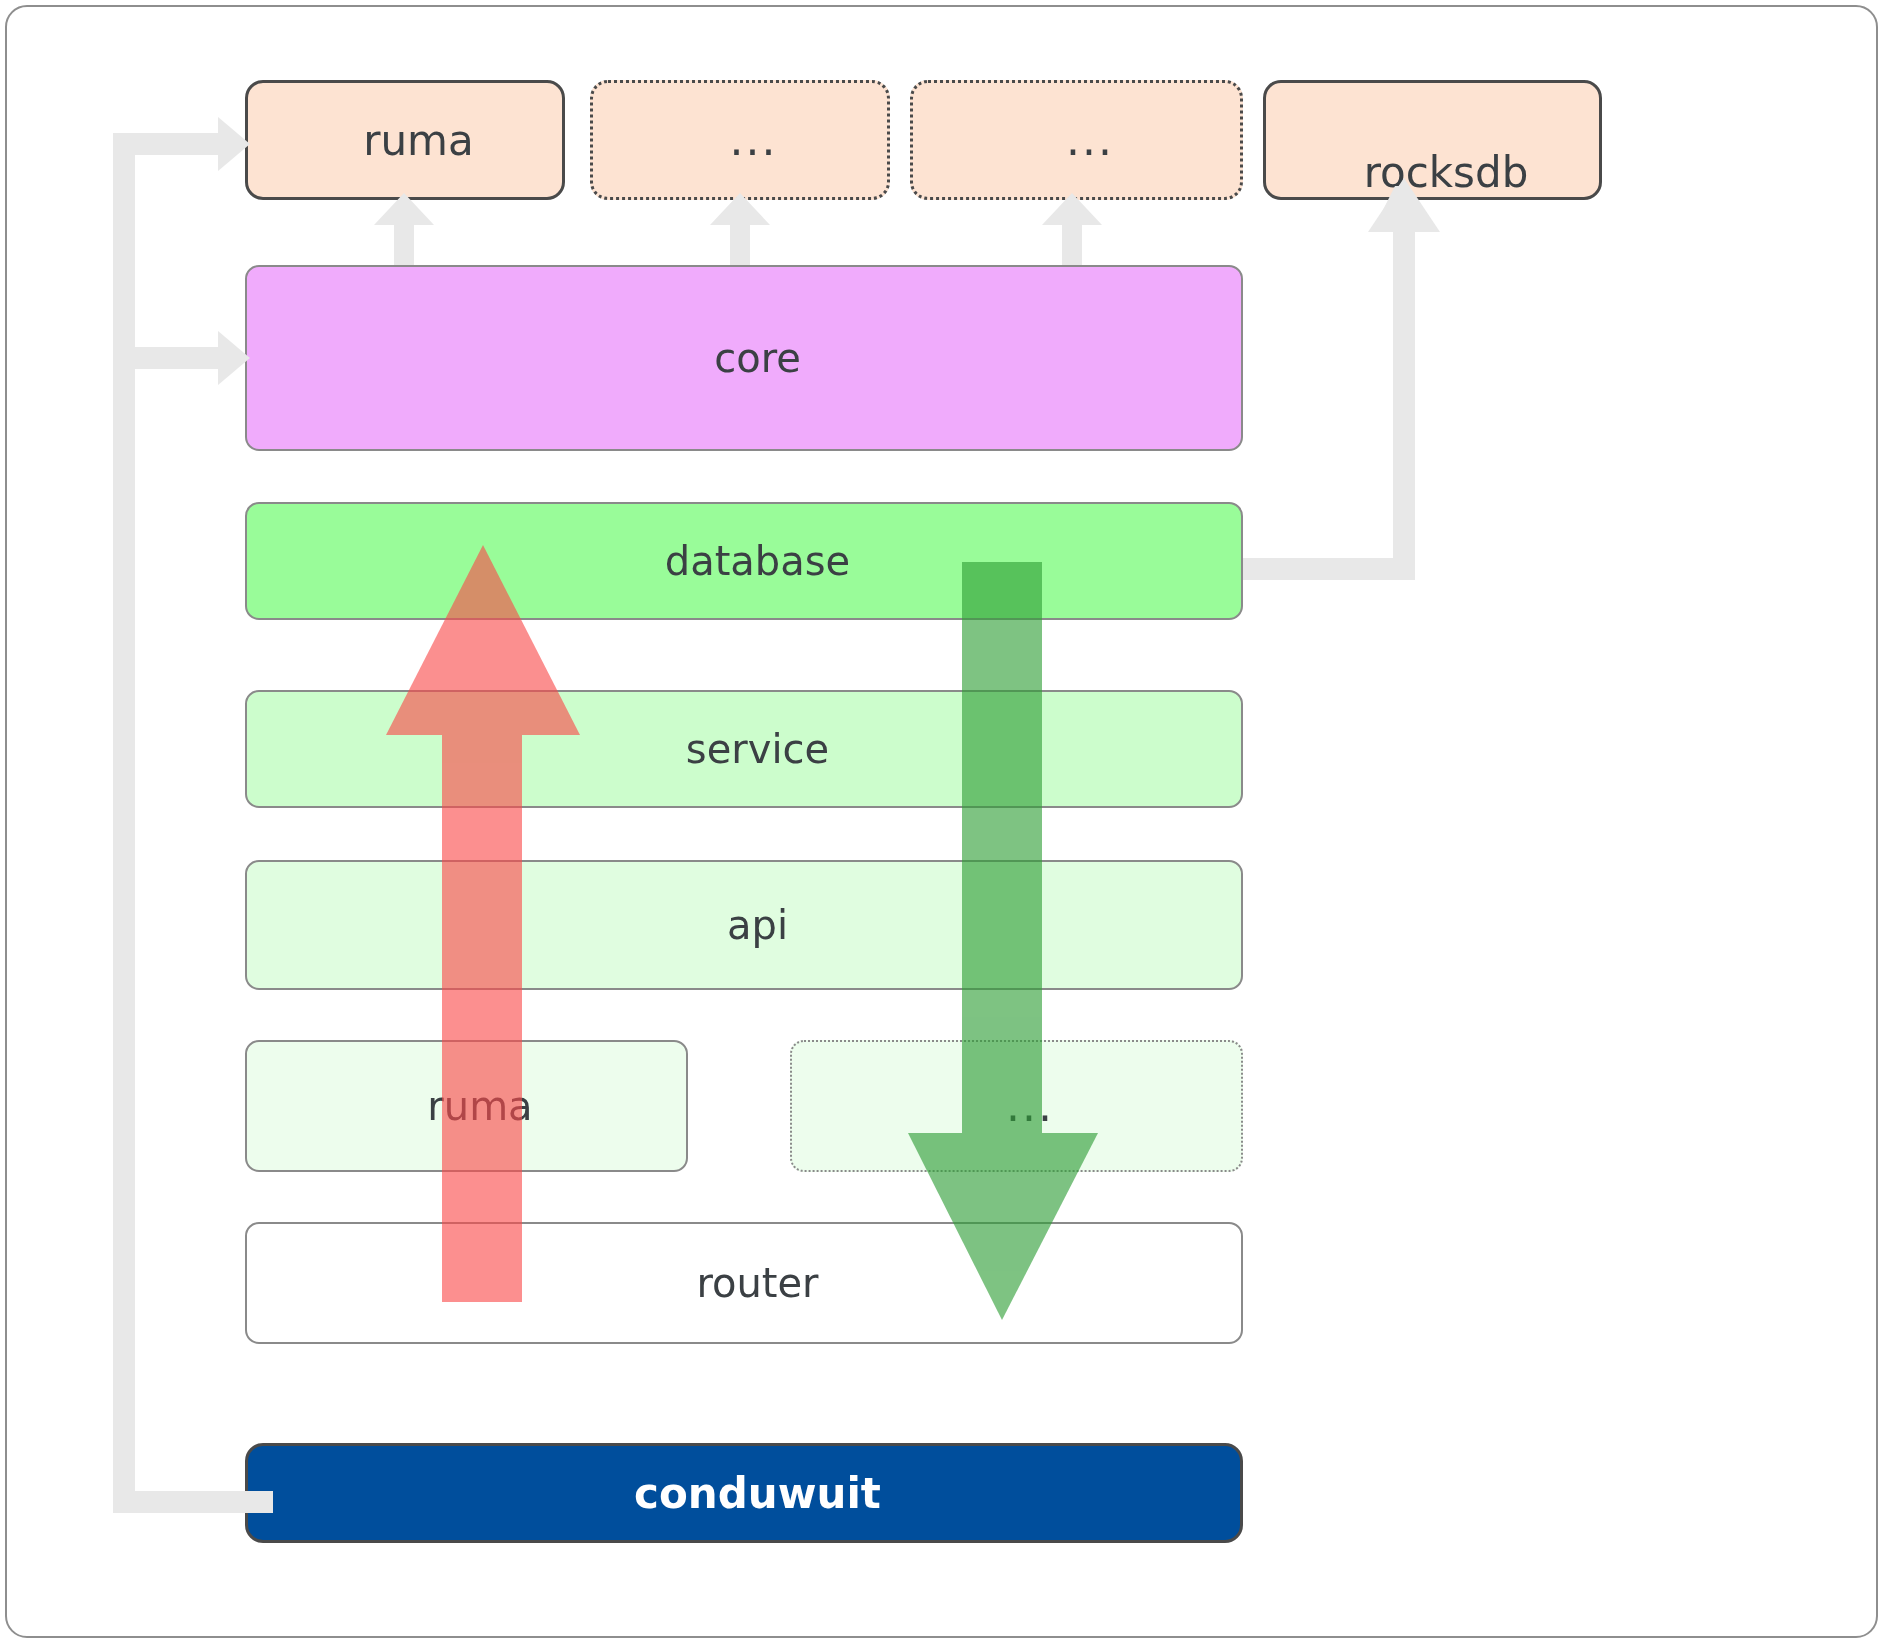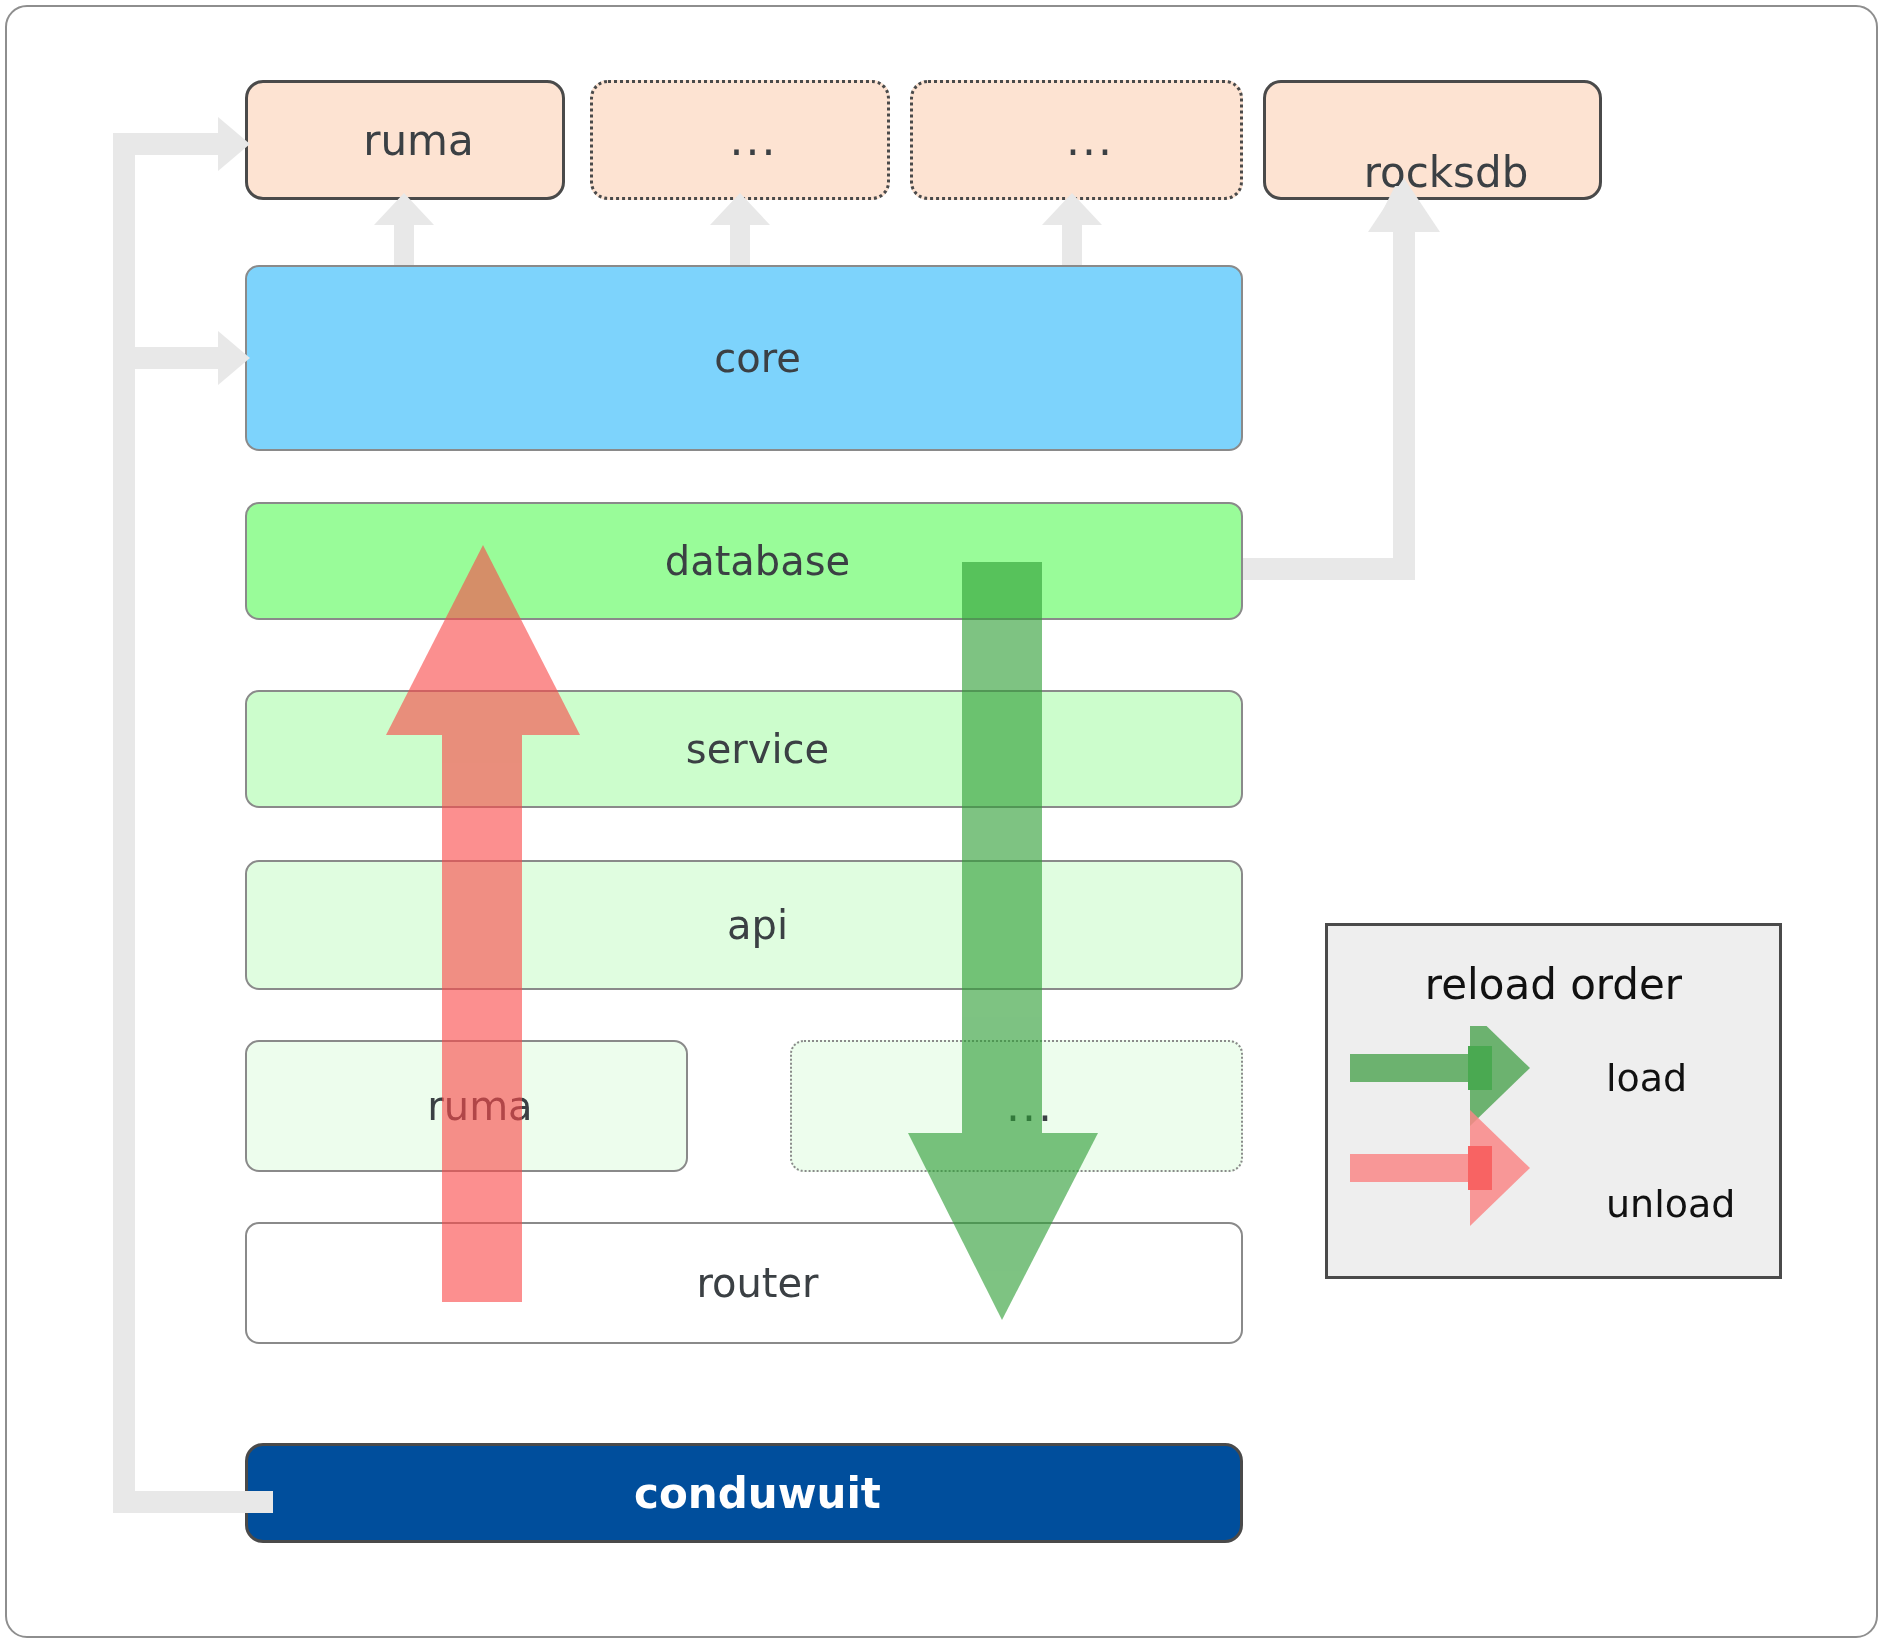--- a/index.html
+++ b/index.html
@@ -116,21 +116,21 @@
     </div>
 
     <div class="box top dotted-dark" style="left:910px;top:80px;width:333px;height:120px;background:#FDE3D2;">
       <span class="ellipsis">...</span>
     </div>
 
     <div class="box top solid-dark" style="left:1263px;top:80px;width:339px;height:120px;background:#FDE3D2;align-items:flex-end;">
       <span>rocksdb</span>
     </div>
 
-    <div class="box solid-gray" style="left:245px;top:265px;width:998px;height:186px;background:#7dd3fc;">
+    <div class="box solid-gray" style="left:245px;top:265px;width:998px;height:186px;background:#f0abfc;">
       <span>core</span>
     </div>
 
     <div class="box solid-gray" style="left:245px;top:502px;width:998px;height:118px;background:#99FC99;">
       <span>database</span>
     </div>
 
     <div class="box solid-gray" style="left:245px;top:690px;width:998px;height:118px;background:#CCFDCC;">
       <span>service</span>
     </div>
@@ -162,34 +162,13 @@
       <polygon fill="#FA4B4B" points="442,1302 522,1302 522,735 442,735"></polygon>
       <polygon fill="#FA4B4B" points="483,545 580,735 386,735"></polygon>
     </g>
 
     <g opacity="0.62">
       <polygon fill="#2E9E36" points="962,562 1042,562 1042,1225 962,1225"></polygon>
       <polygon fill="#2E9E36" points="1002,1320 908,1133 1098,1133"></polygon>
     </g>
   </svg>
 
-  <div id="legend">
-    <div class="ltitle">reload order</div>
-
-    <svg width="260" height="300" style="position:absolute;left:12px;top:100px;">
-
-      <g opacity="0.85">
-        <rect x="10" y="28" width="138" height="28" fill="#56A85A"></rect>
-        <polygon points="190,42 130,100 130,-16" fill="#56A85A"></polygon>
-        <rect x="128" y="20" width="24" height="44" fill="#2E9E36"></rect>
-      </g>
-
-      <g opacity="0.85">
-        <rect x="10" y="128" width="138" height="28" fill="#FA8888"></rect>
-        <polygon points="190,142 130,200 130,84" fill="#FA8888"></polygon>
-        <rect x="128" y="120" width="24" height="44" fill="#FA4B4B"></rect>
-      </g>
-    </svg>
-
-    <div class="llabel lg-load-label">load</div>
-    <div class="llabel lg-unload-label">unload</div>
-  </div>
 </div>
 
 </body></html>

